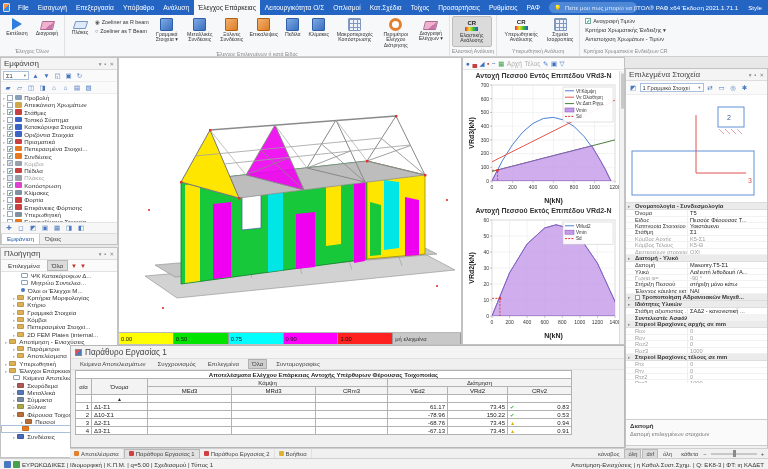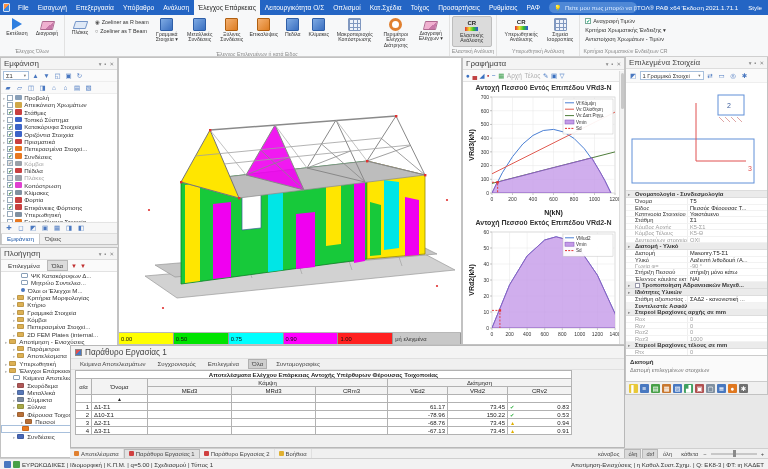--- a/index.html
+++ b/index.html
@@ -87,21 +87,21 @@
 #panel-charts{left:462px;top:57px;width:163px;height:288px}
 .ctools{height:12px;display:flex;align-items:center;gap:2.5px;padding:0 3px;border-bottom:1px solid #e4e4e4;background:#fafafa;font-size:6.5px}
 .ctools .tico{line-height:10px}
 .chtitle{height:11px;line-height:11px;text-align:center;font-size:7px;font-weight:bold;color:#333;white-space:nowrap;overflow:hidden}
 .chart{display:block;margin:0 auto}
 .chart text{font-family:"Liberation Sans",sans-serif}
 .vscroll{position:absolute;right:0;top:13px;bottom:0;width:5px;background:#f2f2f2;border-left:1px solid #ddd}
 .vscroll i{display:block;margin:2px 0.5px;height:36px;background:#c8c8c8;border-radius:2px}
 
 
-#panel-selected{left:625px;top:56px;width:143px;height:339px}
+#panel-selected{left:625px;top:68px;width:143px;height:391px}
 .secview{height:108px;border-bottom:1px solid #ddd;background:#fff}
 .pgrid{overflow:hidden}
 .psec{background:#ebebeb;font-size:5.9px;font-weight:bold;color:#333;height:7.2px;line-height:7.2px;padding-left:9px;border-bottom:1px solid #ddd;position:relative;white-space:nowrap;overflow:hidden}
 .psec .sx{position:absolute;left:2px;top:0;color:#888;font-size:4.5px;font-weight:normal}
 .psec .scb{display:inline-block;width:5px;height:5px;border:1px solid #99a;background:#fff;margin-right:2px;vertical-align:middle}
 .prow{display:flex;height:6.4px;line-height:6.4px;font-size:5.7px;border-bottom:1px solid #f2f2f2;white-space:nowrap}
 .pk{width:62px;padding-left:9px;color:#333;overflow:hidden;border-right:1px solid #efefef;flex:none}
 .pv{flex:1;padding-left:2px;color:#222;overflow:hidden}
 .prow.dim .pk,.prow.dim .pv{color:#9c9c9c}
 .prow.subhead{background:#f3f3f3;font-weight:bold}
@@ -634,28 +634,20 @@
     <span class="cseg" style="background: rgb(255, 255, 0);">0.00</span>
         <span class="cseg" style="background: rgb(0, 228, 0);">0.50</span>
         <span class="cseg" style="background: rgb(0, 255, 255);">0.75</span>
         <span class="cseg" style="background: rgb(255, 0, 255);">0.90</span>
         <span class="cseg" style="background: rgb(255, 32, 32);">1.00</span>
         <span class="cseg" style="background: rgb(200, 200, 200);">μή ελεγμένα</span>
       </div>
   </div>
 
   <div class="panel" id="panel-charts">
-    <div class="phead">
-        <span>Γραφήματα</span>
-      <span class="sp">
-          <span>▾</span>
-          <span>▪</span>
-          <span>✕</span>
-        </span>
-      </div>
     <div class="ctools">
 
     <span class="tico" style="color: rgb(58, 112, 192);">●</span>
         <span class="tico" style="color: rgb(192, 64, 64);">▄</span>
         <span class="tico" style="color: rgb(58, 112, 192);">◢</span>
         <span class="tico" style="color: rgb(192, 64, 64);">▪</span>
         <span class="tico" style="color: rgb(58, 112, 192);">~</span>
         <span class="tico" style="color: rgb(64, 160, 80);">▦</span>
         <span class="tico" style="color: rgb(176, 176, 176);">Αρχή</span>
         <span class="tico" style="color: rgb(176, 176, 176);">Τέλος</span>

